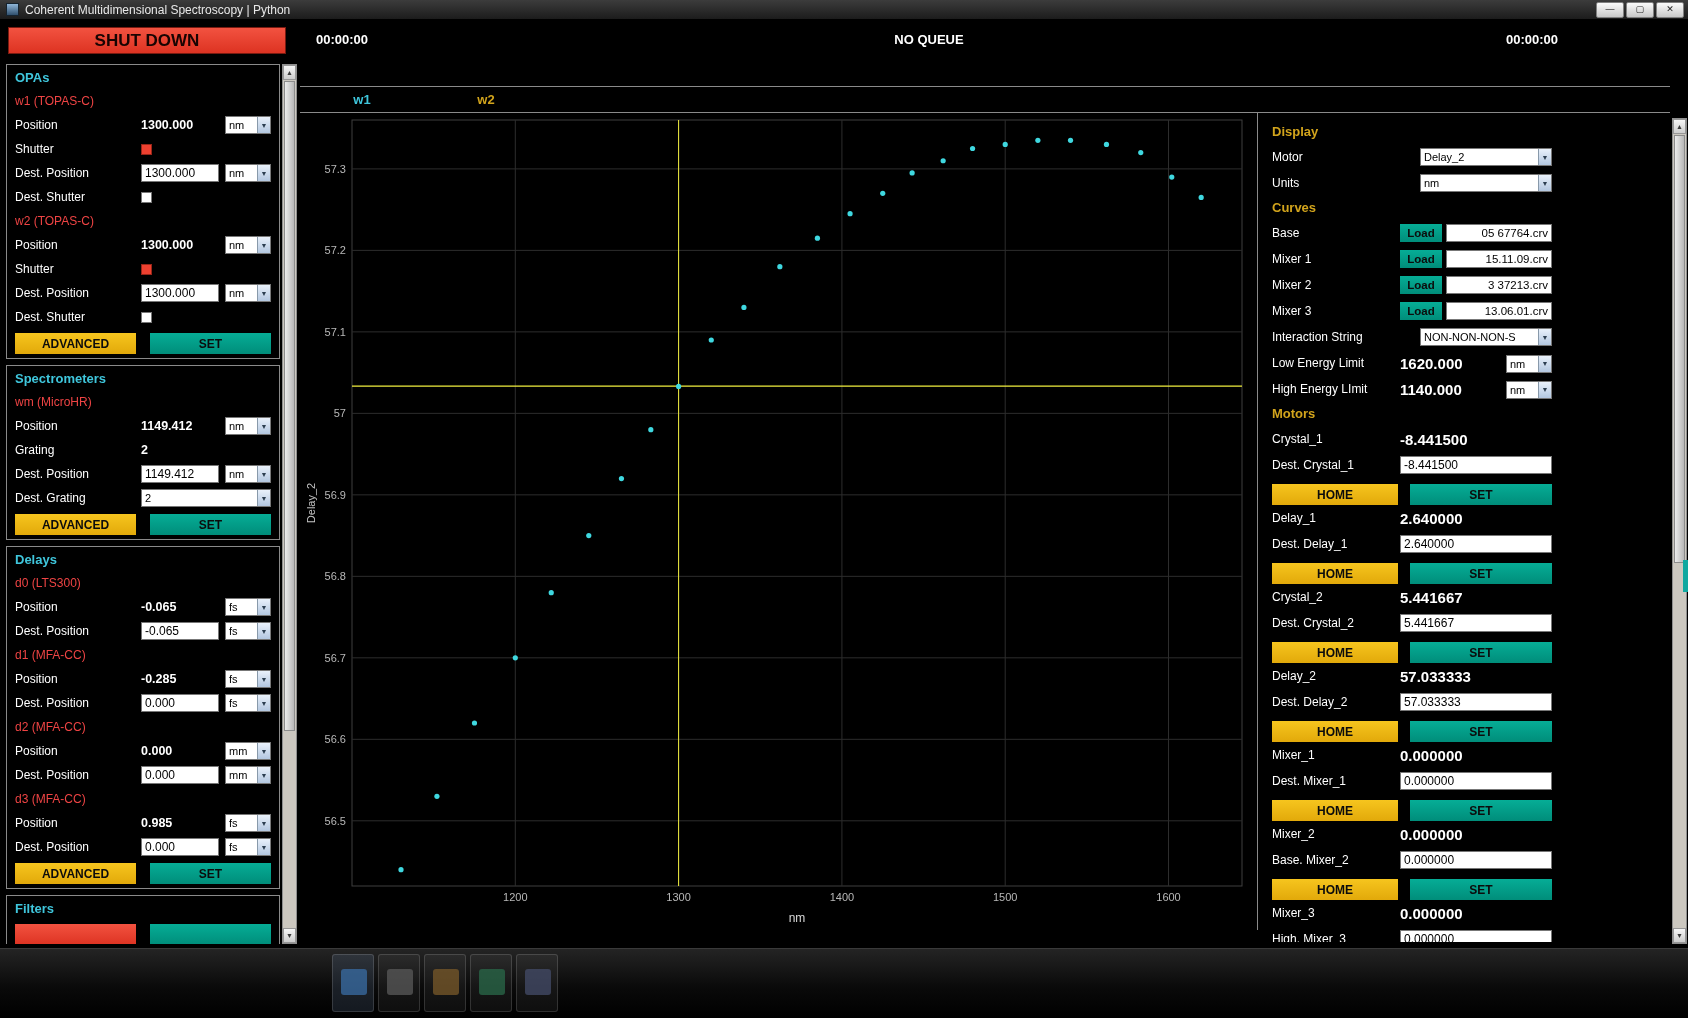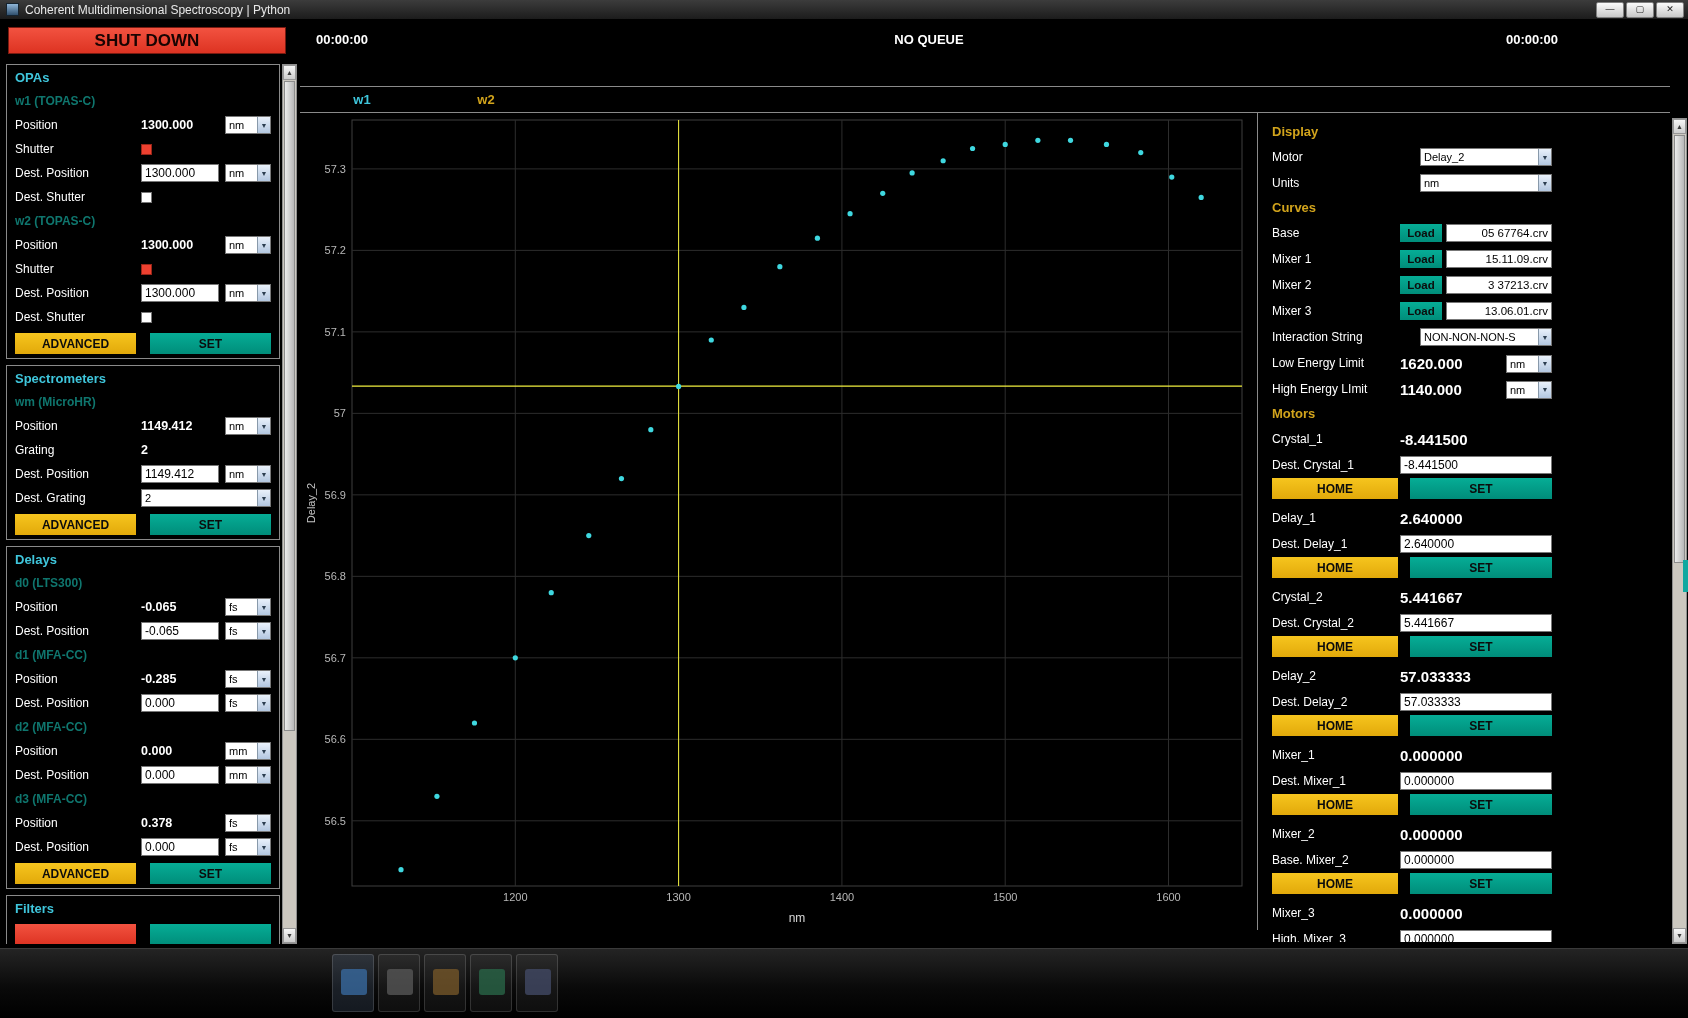--- a/index.html
+++ b/index.html
@@ -30,21 +30,21 @@
 #subtabs .tab{line-height:24px}
 .tab.active{color:#3fc6dc}
 .hline{position:absolute;height:1px;background:#8a8a8a}
 #line1{left:300px;right:18px;top:86px}
 #line2{left:300px;right:18px;top:112px}
 #vdivider{position:absolute;left:1257px;top:112px;bottom:18px;width:1px;background:#8a8a8a}
 
 #left-panel{position:absolute;left:6px;top:64px;width:274px;bottom:4px;overflow:hidden}
 .lsec{border:1px solid #8a8a8a;margin-bottom:6px;padding:4px 0 1px;background:#000}
 .lhdr{color:#3fc6dc;font-weight:bold;font-size:13px;padding:1px 8px;height:20px}
-.lsub{color:#0f766e;font-weight:bold;font-size:12px;padding:0 8px;height:24px;line-height:24px}
+.lsub{color:#ef4444;font-weight:normal;font-size:12px;padding:0 8px;height:24px;line-height:24px}
 .lrow{display:flex;align-items:center;height:24px;padding:0 8px}
 .llbl{flex:1;color:#fff;font-size:12px}
 .lvcol{width:78px;display:flex;align-items:center}
 .lucol{width:46px;margin-left:6px}
 .lval{color:#fff;font-weight:bold;font-size:12.5px;white-space:nowrap}
 .fld{width:100%;height:18px;border:1px solid #777;background:#fff;color:#000;font-size:12px;font-family:inherit;padding:0 3px}
 .combo{display:inline-flex;height:18px;background:#fff;border:1px solid #777;align-items:stretch;overflow:hidden;cursor:pointer}
 .combo.unit{width:46px;margin-left:6px}
 .combo.wide{width:130px}
 .combo.mid{width:132px}
@@ -63,21 +63,21 @@
 #plot{position:absolute;left:302px;top:114px;width:950px;bottom:18px;background:#000}
 
 #right-panel{position:absolute;left:1262px;width:300px;top:120px;bottom:6px;overflow:hidden}
 .rhdr{color:#d2a41c;font-weight:bold;font-size:13px;padding:4px 10px 0;height:24px}
 .rrow{display:flex;align-items:center;height:26px;padding:0 10px}
 .rlbl{flex:1;color:#fff;font-size:12px;white-space:nowrap}
 .rctl{width:152px;flex:0 0 152px;display:flex;align-items:center}
 .rval{color:#fff;font-weight:bold;font-size:15px}
 .loadbtn{flex:0 0 42px;height:18px;font-size:11.5px;margin-right:4px}
 .fname{flex:1;text-align:right;font-size:11.5px}
-.hsrow{display:flex;align-items:flex-start;height:27px;padding:0 10px;gap:12px}
+.hsrow{display:flex;align-items:flex-end;height:27px;padding:0 10px;gap:12px}
 .hsrow .home{flex:0 0 126px}
 .hsrow .set{flex:1}
 
 .vscroll{position:absolute;width:15px;background:#ccc8c0;border:1px solid #8f8f8f}
 .sb-btn{position:absolute;left:0;right:0;height:15px;background:linear-gradient(#f6f6f6,#cdcdcd);border:1px solid #979797;
   color:#3c3c3c;font-size:7px;display:flex;align-items:center;justify-content:center;cursor:pointer}
 .sb-up{top:0}.sb-down{bottom:0}
 .sb-thumb{position:absolute;left:1px;right:1px;background:linear-gradient(90deg,#ececec,#b8b8b8);border:1px solid #8c8c8c;cursor:pointer}
 #left-scrollbar{left:282px;top:64px;bottom:4px}
 #left-scrollbar .sb-thumb{top:16px;height:74%}
@@ -298,21 +298,21 @@
             </span>
             <span class="combo unit">
               <span class="ct">mm</span>
               <span class="ca">▼</span>
             </span>
           </div>
           <div class="lsub">d3 (MFA-CC)</div>
           <div class="lrow">
             <span class="llbl">Position</span>
             <span class="lvcol">
-              <span class="lval">0.378</span>
+              <span class="lval">0.985</span>
             </span>
             <span class="combo unit">
               <span class="ct">fs</span>
               <span class="ca">▼</span>
             </span>
           </div>
           <div class="lrow">
             <span class="llbl">Dest. Position</span>
             <span class="lvcol">
               <input class="fld" value="0.000" style="">

